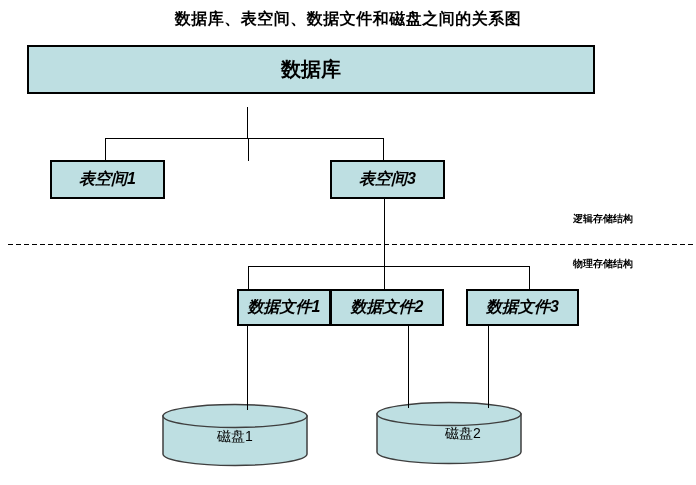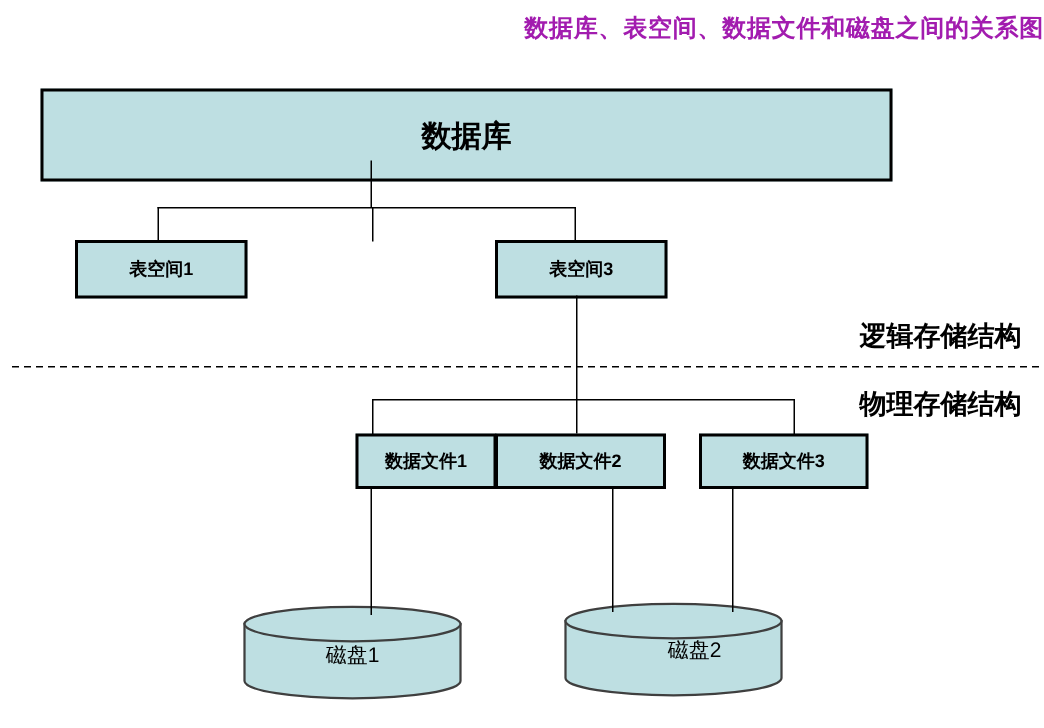--- a/index.html
+++ b/index.html
@@ -13,58 +13,58 @@
     width: 696px;
     height: 485px;
     background: var(--bg, #ffffff);
     overflow: hidden;
   }
   .title {
     position: absolute;
     left: 0;
     top: 9px;
     width: 696px;
-    text-align: right;
+    text-align: center;
     font-size: 16px;
     font-weight: bold;
-    color: #a21caf;
+    color: #000000;
     letter-spacing: 0.5px;
   }
   .box {
     position: absolute;
     box-sizing: border-box;
     background: var(--box-fill, #bedfe2);
     border: 2px solid var(--box-border, #000000);
     display: flex;
     align-items: center;
     justify-content: center;
     font-weight: bold;
     color: #000000;
   }
   .box.db { font-size: 20px; }
-  .box.small { font-size: 12px; }
+  .box.small { font-size: 16px; font-style: italic; }
   .line {
     position: absolute;
     background: var(--line-color, #000000);
     z-index: 3;
   }
   .line.v { width: 1px; }
   .line.h { height: 1px; }
   .dashed-line {
     position: absolute;
     height: 1px;
     background: repeating-linear-gradient(
       to right,
       var(--line-color, #000000) 0px, var(--line-color, #000000) 5px,
       transparent 5px, transparent 8px);
     z-index: 1;
   }
   .section-label {
     position: absolute;
-    font-size: 18px;
+    font-size: 10px;
     font-weight: bold;
     color: #000000;
     white-space: nowrap;
   }
   .cylinder {
     position: absolute;
     z-index: 2;
   }
   .cylinder svg { display: block; }
   .cyl-shape {
@@ -80,21 +80,21 @@
     z-index: 4;
   }
 </style>
 </head>
 <body>
 
 <div class="canvas">
 
   <div class="title">数据库、表空间、数据文件和磁盘之间的关系图</div>
 
-  <div class="box db" style="left:27px; top:59px; width:568px; height:62px;">
+  <div class="box db" style="left:27px; top:45px; width:568px; height:49px;">
     <span>数据库</span>
   </div>
 
   <div class="line v" style="left:247px; top:107px; height:31px;"></div>
   <div class="line h" style="left:105px; top:138px; width:279px;"></div>
   <div class="line v" style="left:105px; top:138px; height:23px;"></div>
   <div class="line v" style="left:248px; top:138px; height:23px;"></div>
   <div class="line v" style="left:383px; top:138px; height:23px;"></div>
 
   <div class="box small" style="left:50px; top:160px; width:115px; height:39px;">

